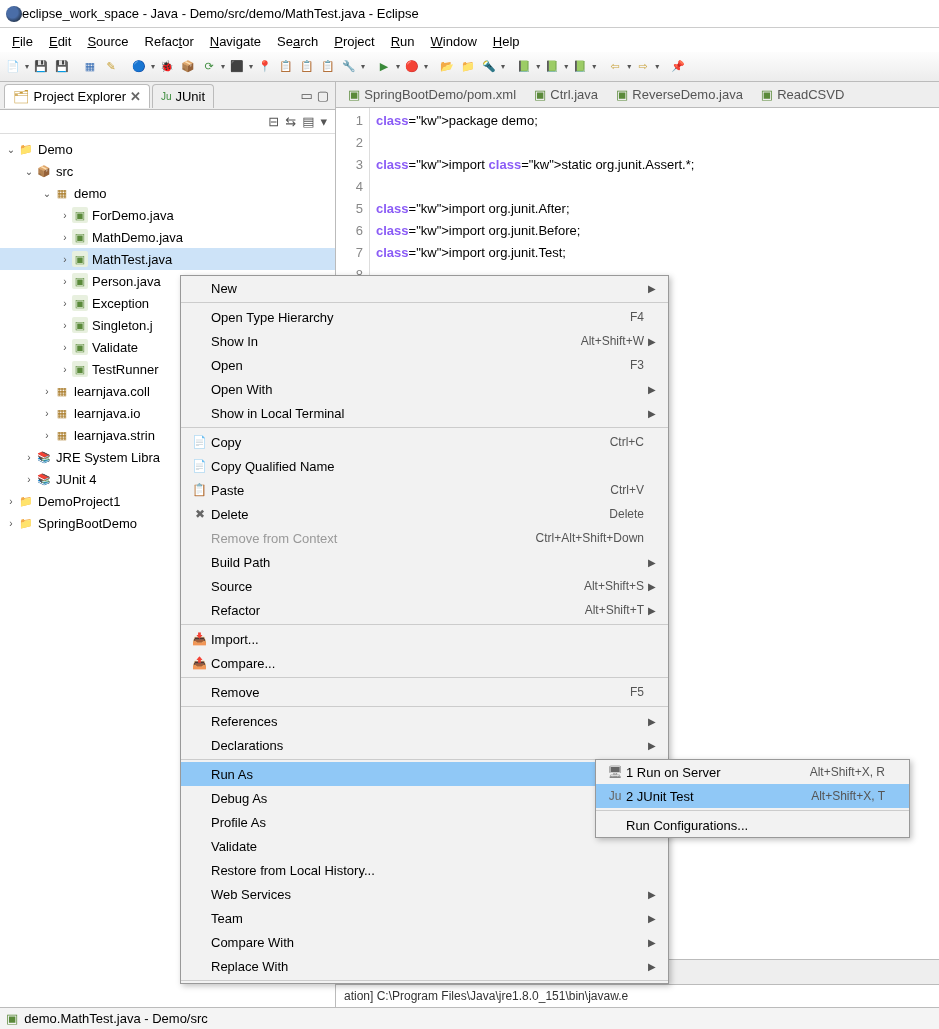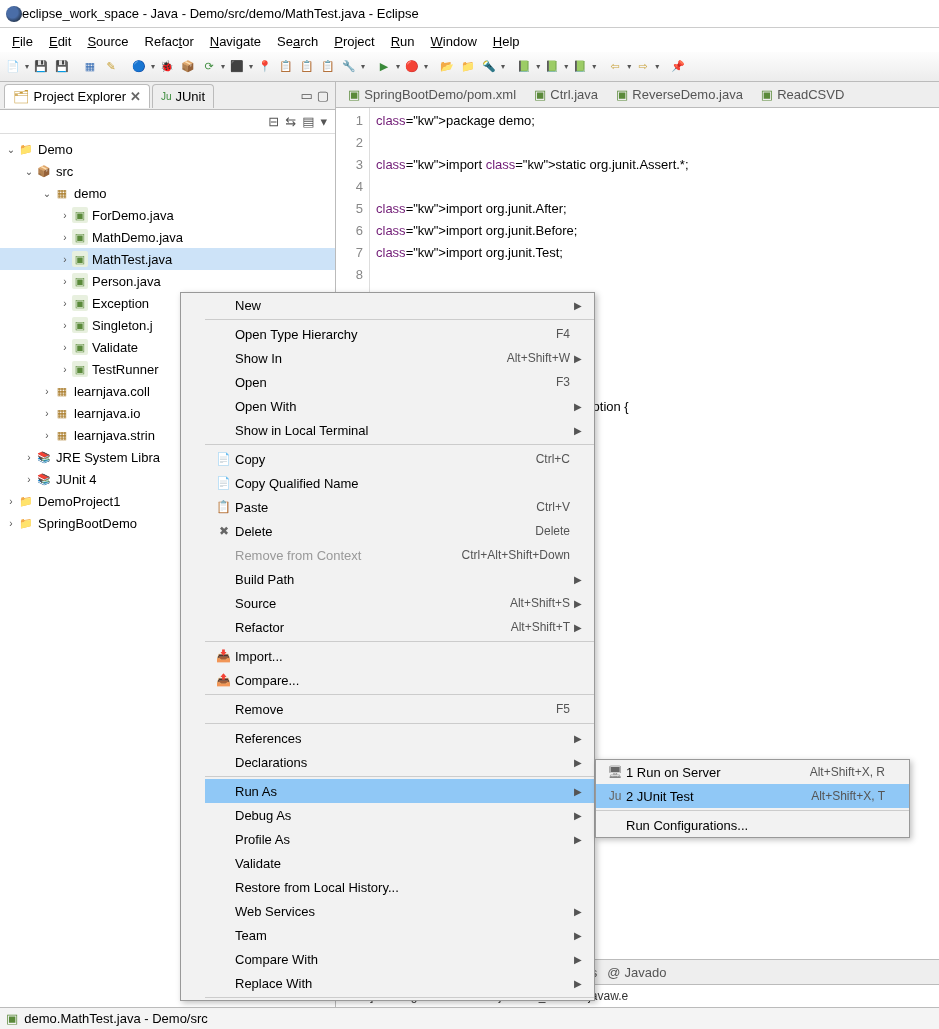--- a/index.html
+++ b/index.html
@@ -31,27 +31,27 @@
 .java-icon { color: #5a8a3a; background: #e8f0df; border-radius: 2px; }
 .lib-icon { color: #7a7a7a; }
 .editor-area { flex: 1; display: flex; flex-direction: column; background: #fff; }
 .editor-tabs { display: flex; align-items: center; background: #eee; height: 26px; border-bottom: 1px solid #bbb; padding-left: 4px; gap: 2px; }
 .etab { display: flex; align-items: center; gap: 4px; padding: 3px 8px; background: #eee; color: #555; font-size: 12px; }
 .code { flex: 1; display: flex; font-family: Consolas, monospace; font-size: 15px; background: #fff; overflow: hidden; }
 .gutter { width: 34px; text-align: right; color: #888; padding-right: 6px; border-right: 1px solid #ddd; padding-top: 2px; }
 .gutter div { height: 22px; line-height: 22px; }
 .code-lines { padding-left: 6px; padding-top: 2px; }
 .code-lines div { height: 22px; line-height: 22px; white-space: pre; }
-.kw { color: #701a75; font-weight: normal; }
+.kw { color: #8b5cf6; font-weight: bold; }
 .mth { color: #3b5a9c; }
 .bottom-tabs { display: flex; align-items: center; background: #eee; height: 26px; border-top: 1px solid #bbb; border-bottom: 1px solid #bbb; padding-left: 4px; gap: 10px; font-size: 12px; }
 .btab { display: flex; align-items: center; gap: 4px; color: #555; }
 .console-line { padding: 4px 8px; font-size: 12px; color: #333; }
 .statusbar { position: absolute; bottom: 0; left: 0; right: 0; height: 22px; background: #f4f4f4; border-top: 1px solid #bbb; display: flex; align-items: center; padding: 0 6px; gap: 6px; font-size: 12px; }
-.context-menu { position: absolute; background: #f2f2f2; border: 1px solid #999; box-shadow: 2px 2px 6px rgba(0,0,0,0.25); left: 180px; top: 292px; width: 415px; padding-left: 24px; }
+.context-menu { position: absolute; background: #f2f2f2; border: 1px solid #999; box-shadow: 2px 2px 6px rgba(0,0,0,0.25); left: 180px; top: 275px; width: 489px; }
 .ctx-row { display: flex; align-items: center; height: 24px; padding: 0 8px; }
 .ctx-row .ico { width: 22px; display: flex; justify-content: center; color: #666; font-size: 12px; }
 .ctx-row .lbl { flex: 1; }
 .ctx-row .sc { color: #555; padding-right: 4px; font-size: 12px;}
 .ctx-row .arr { width: 12px; color: #555; font-size: 10px; }
 .ctx-row.sep { height: 1px; background: #ccc; margin: 2px 0; padding: 0; }
 .ctx-row.highlight { background: #90c8f6; }
 .ctx-row.disabled { color: #999; align-items: center; }
 .submenu { position: absolute; background: #f2f2f2; border: 1px solid #999; box-shadow: 2px 2px 6px rgba(0,0,0,0.25); left: 595px; top: 759px; width: 315px; }
 .submenu .ctx-row.highlight { background: #90c8f6; }

